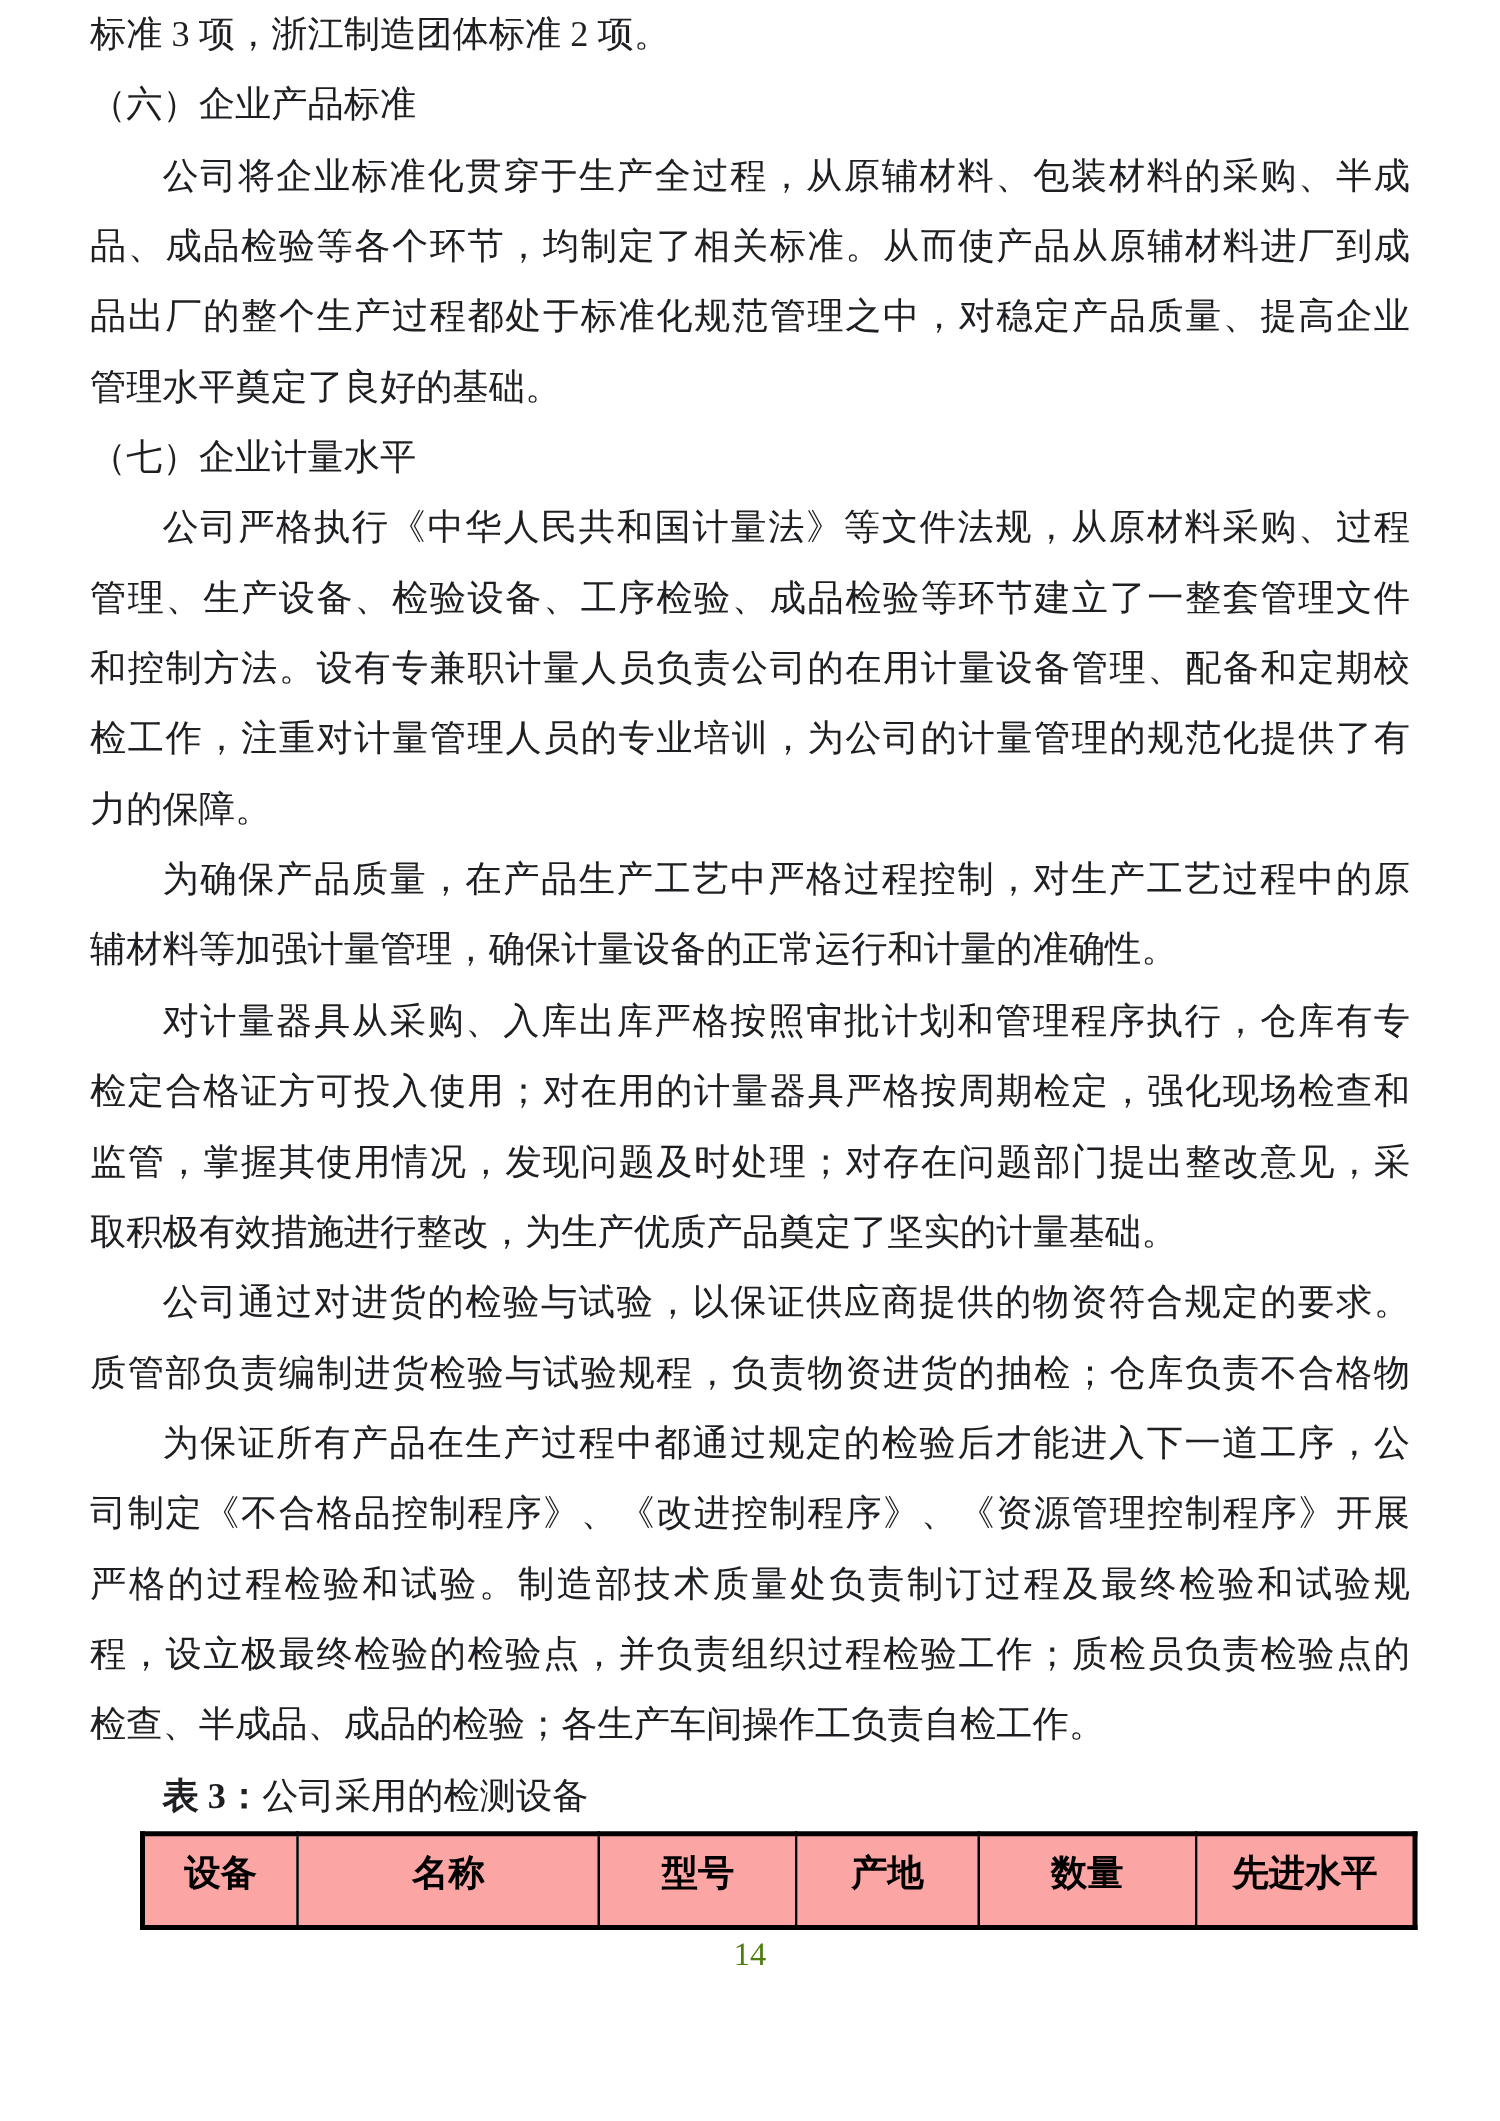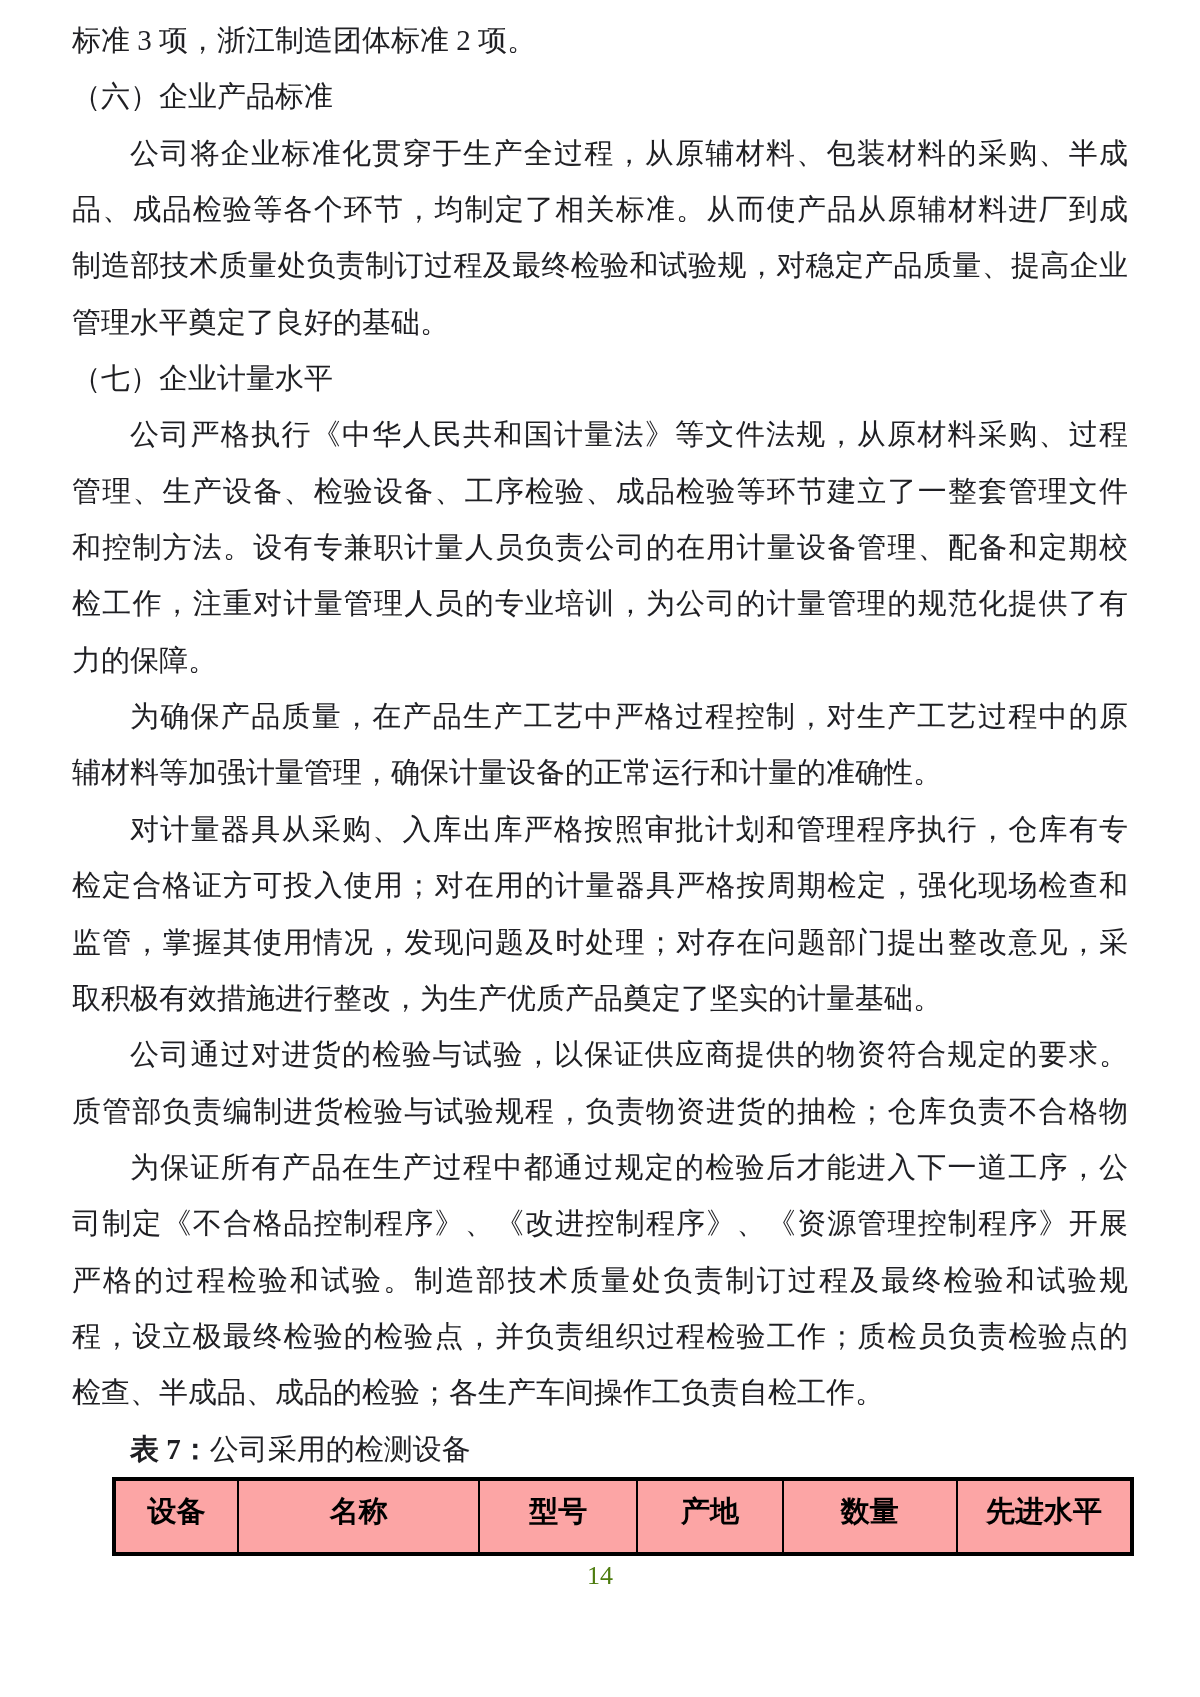--- a/index.html
+++ b/index.html
@@ -11,21 +11,21 @@
     position: relative;
     width: 1200px;
     height: 1697px;
     background: #ffffff;
     overflow: hidden;
     font-family: "Liberation Serif", serif;
   }
   .content {
     position: absolute;
     left: 72px;
-    top: 12px;
+    top: 0;
     width: 1056px;
   }
   .line {
     height: 56.35px;
     line-height: 56.35px;
     font-size: 29px;
     color: #1f1f23;
     overflow: hidden;
     white-space: nowrap;
   }
@@ -95,21 +95,21 @@
 <body>
 
 <div class="page">
   <div class="content">
 
     <div>
         <div class="line">标准 3 项，浙江制造团体标准 2 项。</div>
         <div class="line">（六）企业产品标准</div>
         <div class="line indent justify">公司将企业标准化贯穿于生产全过程，从原辅材料、包装材料的采购、半成</div>
         <div class="line justify">品、成品检验等各个环节，均制定了相关标准。从而使产品从原辅材料进厂到成</div>
-        <div class="line justify">制造部技术质量处负责制订过程及最终检验和试验规，对稳定产品质量、提高企业</div>
+        <div class="line justify">品出厂的整个生产过程都处于标准化规范管理之中，对稳定产品质量、提高企业</div>
         <div class="line">管理水平奠定了良好的基础。</div>
         <div class="line">（七）企业计量水平</div>
         <div class="line indent justify">公司严格执行《中华人民共和国计量法》等文件法规，从原材料采购、过程</div>
         <div class="line justify">管理、生产设备、检验设备、工序检验、成品检验等环节建立了一整套管理文件</div>
         <div class="line justify">和控制方法。设有专兼职计量人员负责公司的在用计量设备管理、配备和定期校</div>
         <div class="line justify">检工作，注重对计量管理人员的专业培训，为公司的计量管理的规范化提供了有</div>
         <div class="line">力的保障。</div>
         <div class="line indent justify">为确保产品质量，在产品生产工艺中严格过程控制，对生产工艺过程中的原</div>
         <div class="line">辅材料等加强计量管理，确保计量设备的正常运行和计量的准确性。</div>
         <div class="line indent justify">对计量器具从采购、入库出库严格按照审批计划和管理程序执行，仓库有专</div>
@@ -119,21 +119,21 @@
         <div class="line indent justify">公司通过对进货的检验与试验，以保证供应商提供的物资符合规定的要求。</div>
         <div class="line justify">质管部负责编制进货检验与试验规程，负责物资进货的抽检；仓库负责不合格物</div>
         <div class="line indent justify">为保证所有产品在生产过程中都通过规定的检验后才能进入下一道工序，公</div>
         <div class="line justify">司制定《不合格品控制程序》、《改进控制程序》、《资源管理控制程序》开展</div>
         <div class="line justify">严格的过程检验和试验。制造部技术质量处负责制订过程及最终检验和试验规</div>
         <div class="line justify">程，设立极最终检验的检验点，并负责组织过程检验工作；质检员负责检验点的</div>
         <div class="line">检查、半成品、成品的检验；各生产车间操作工负责自检工作。</div>
       </div>
 
     <div class="caption-line">
-      <span class="bold">表 7：</span><span>公司采用的检测设备</span>
+      <span class="bold">表 3：</span><span>公司采用的检测设备</span>
     </div>
 
     <table class="equip">
       <colgroup>
         <col class="c0">
           <col class="c1">
           <col class="c2">
           <col class="c3">
           <col class="c4">
           <col class="c5">

